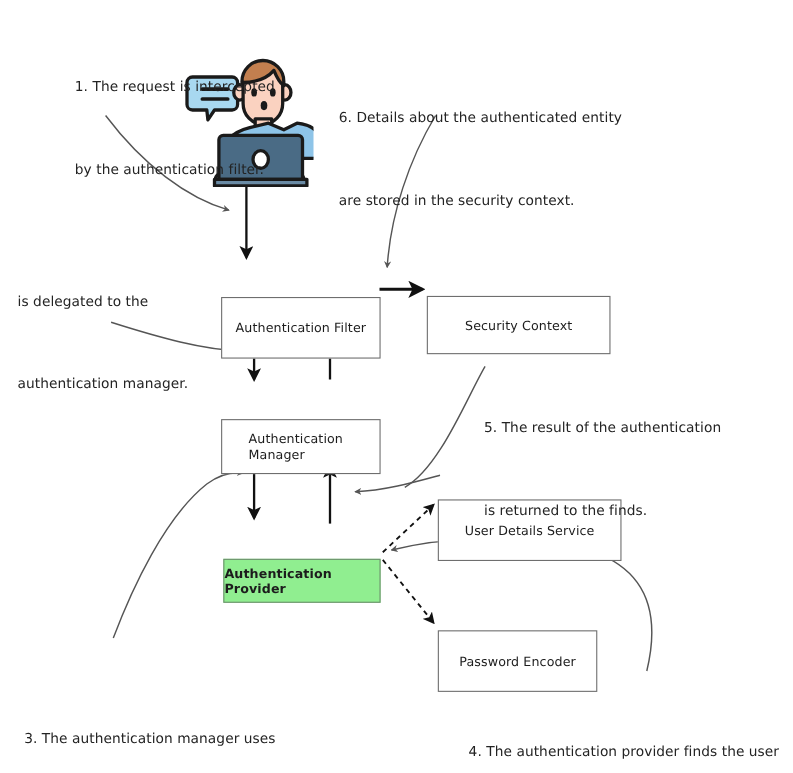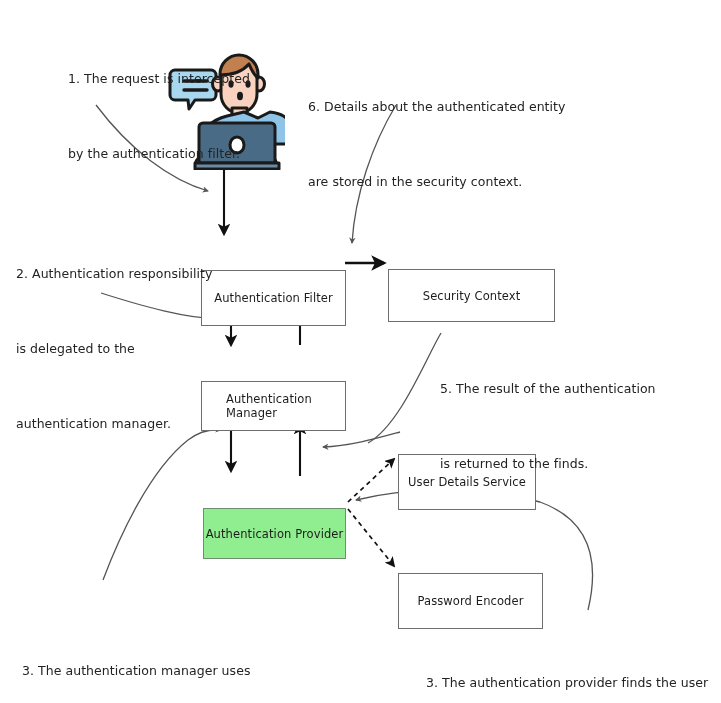--- a/index.html
+++ b/index.html
@@ -180,58 +180,57 @@
   </div>
 
   <div class="node" style="left:388px; top:237px; width:167px; height:53px;">
     <span>Security Context</span>
   </div>
 
   <div class="node" style="left:201px; top:349px; width:145px; height:50px;padding-left:24px;">
     <span>Authentication Manager</span>
   </div>
 
-  <div class="node accent" style="left:203px; top:476px; width:143px; height:51px;">
+  <div class="node accent" style="left:203px; top:476px; width:143px; height:40px;font-weight:bold;">
     <span>Authentication Provider</span>
   </div>
 
-  <div class="node" style="left:398px; top:422px; width:138px; height:56px;">
+  <div class="node" style="left:398px; top:422px; width:167px; height:56px;">
     <span>User Details Service</span>
   </div>
 
   <div class="node" style="left:398px; top:541px; width:145px; height:56px;">
     <span>Password Encoder</span>
   </div>
 
   <div class="annot" style="left:32px; top:16px;margin-left:36px;">
     <div>1. The request is intercepted</div>
     <div>by the authentication filter.</div>
   </div>
 
   <div class="annot" style="left:308px; top:44px;">
     <div>6. Details about the authenticated entity</div>
     <div>are stored in the security context.</div>
   </div>
 
   <div class="annot" style="left:16px; top:211px;">
-    <div>2. Authentication responsibility</div>
     <div>is delegated to the</div>
     <div>authentication manager.</div>
   </div>
 
   <div class="annot" style="left:440px; top:326px;">
     <div>5. The result of the authentication</div>
     <div>is returned to the finds.</div>
   </div>
 
   <div class="annot" style="left:22px; top:608px;">
     <div>3. The authentication manager uses</div>
     
     
   </div>
 
   <div class="annot" style="left:426px; top:620px;">
-    <div>3. The authentication provider finds the user</div>
+    <div>4. The authentication provider finds the user</div>
     
     
   </div>
 
 </div>
 
 </body></html>

